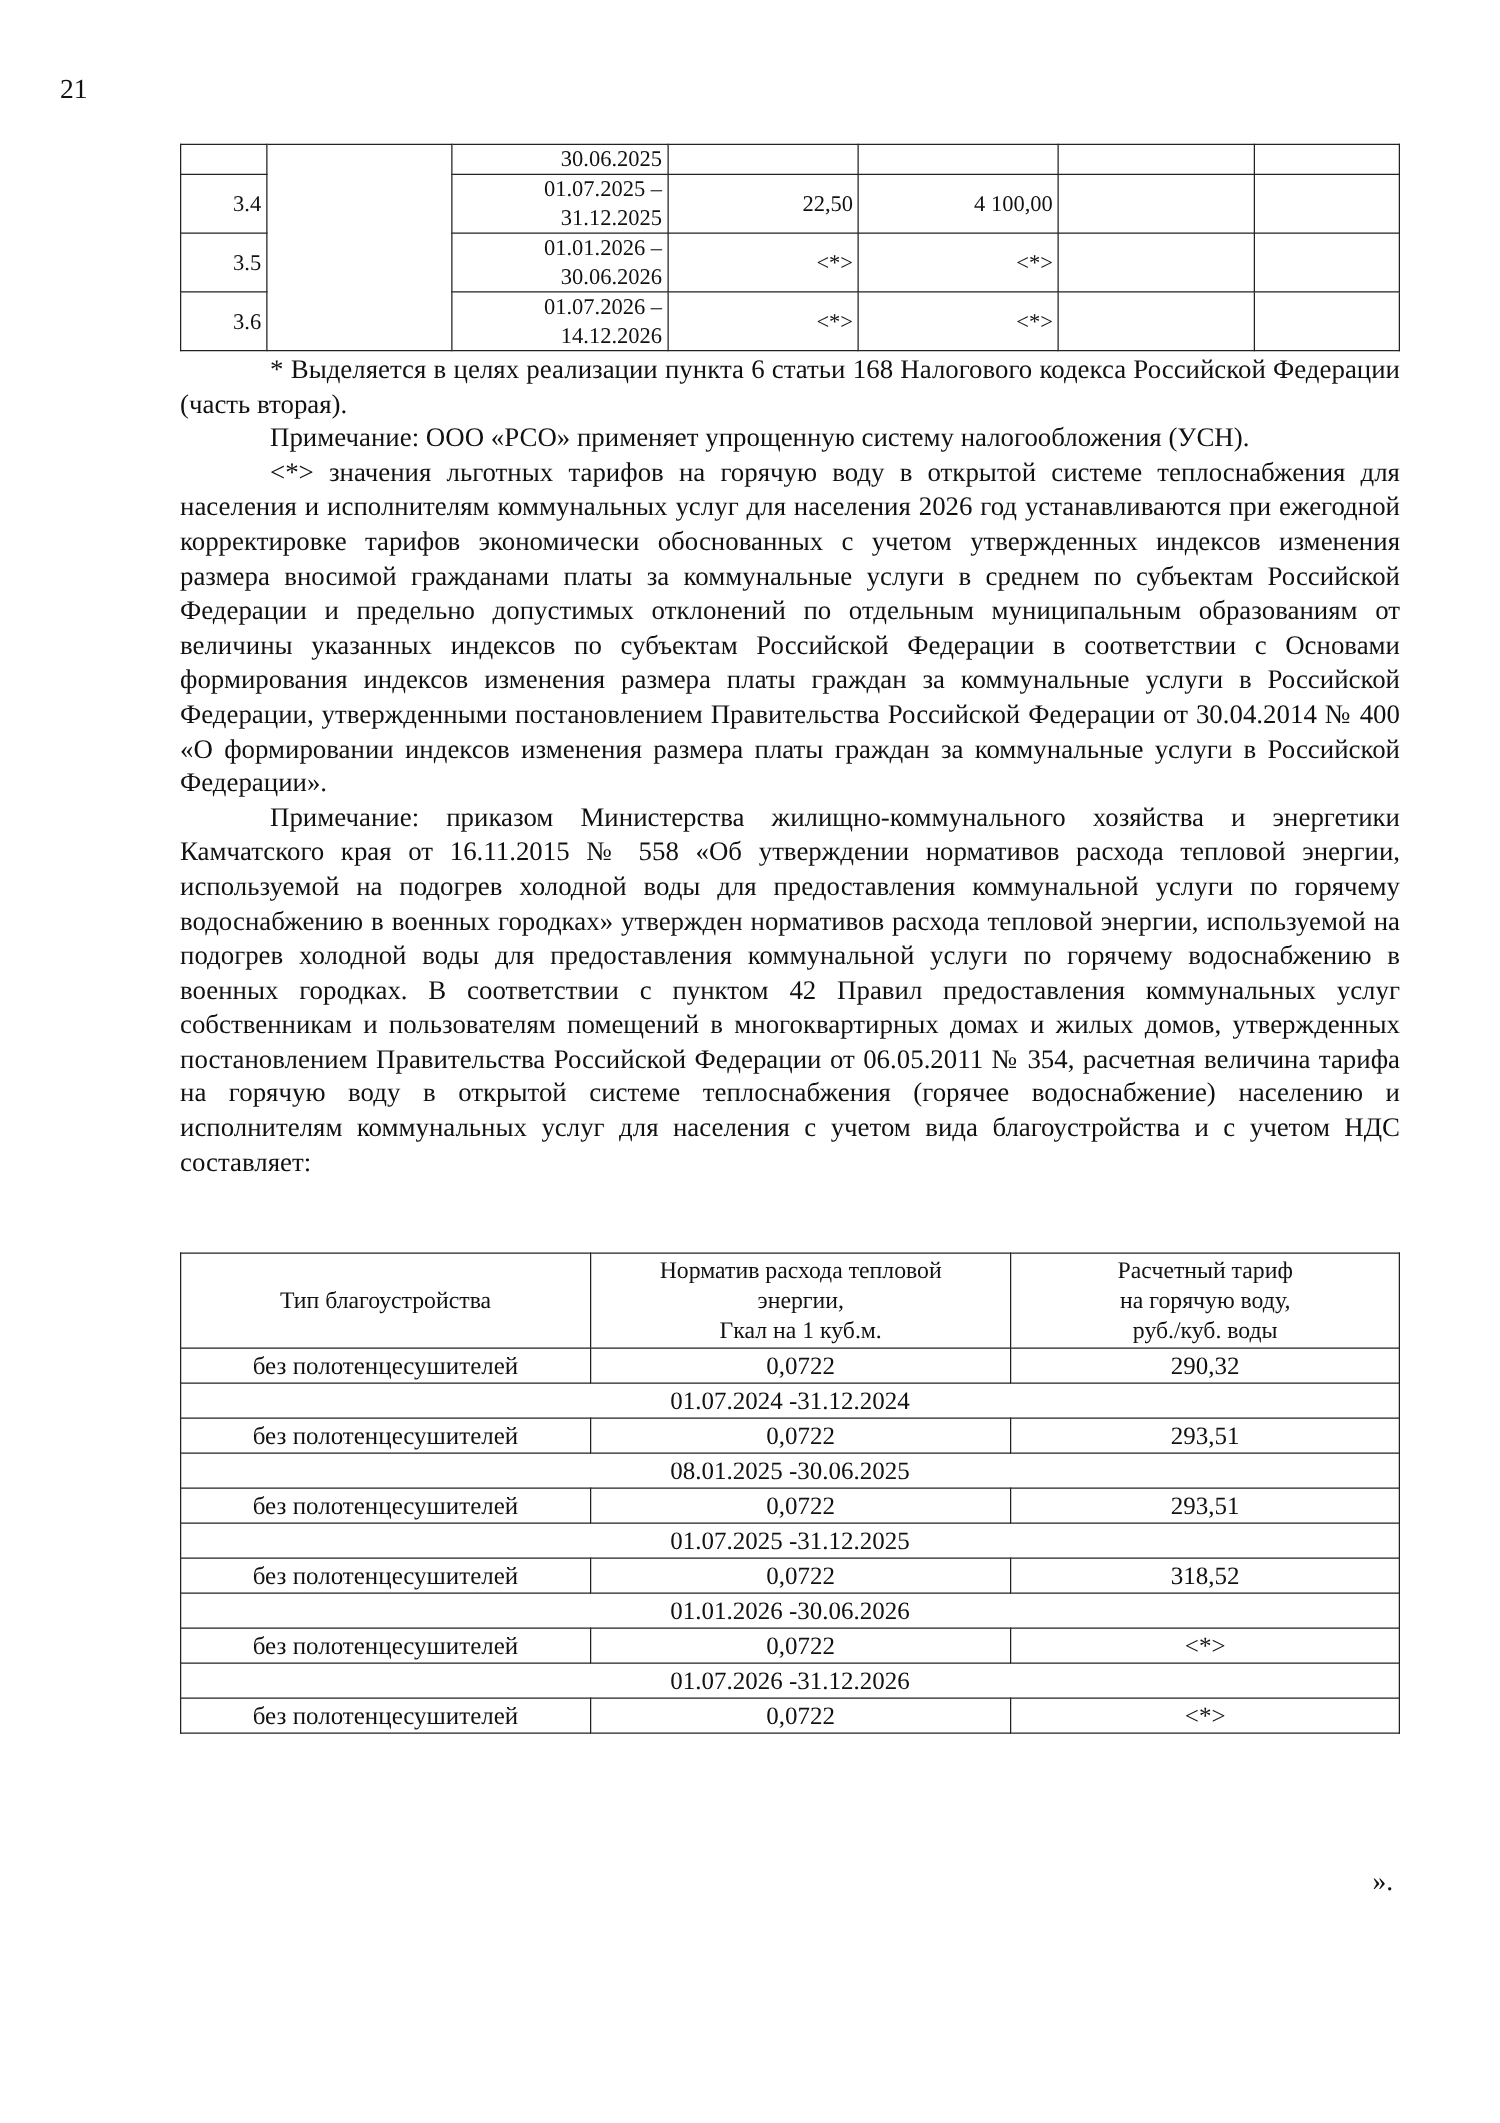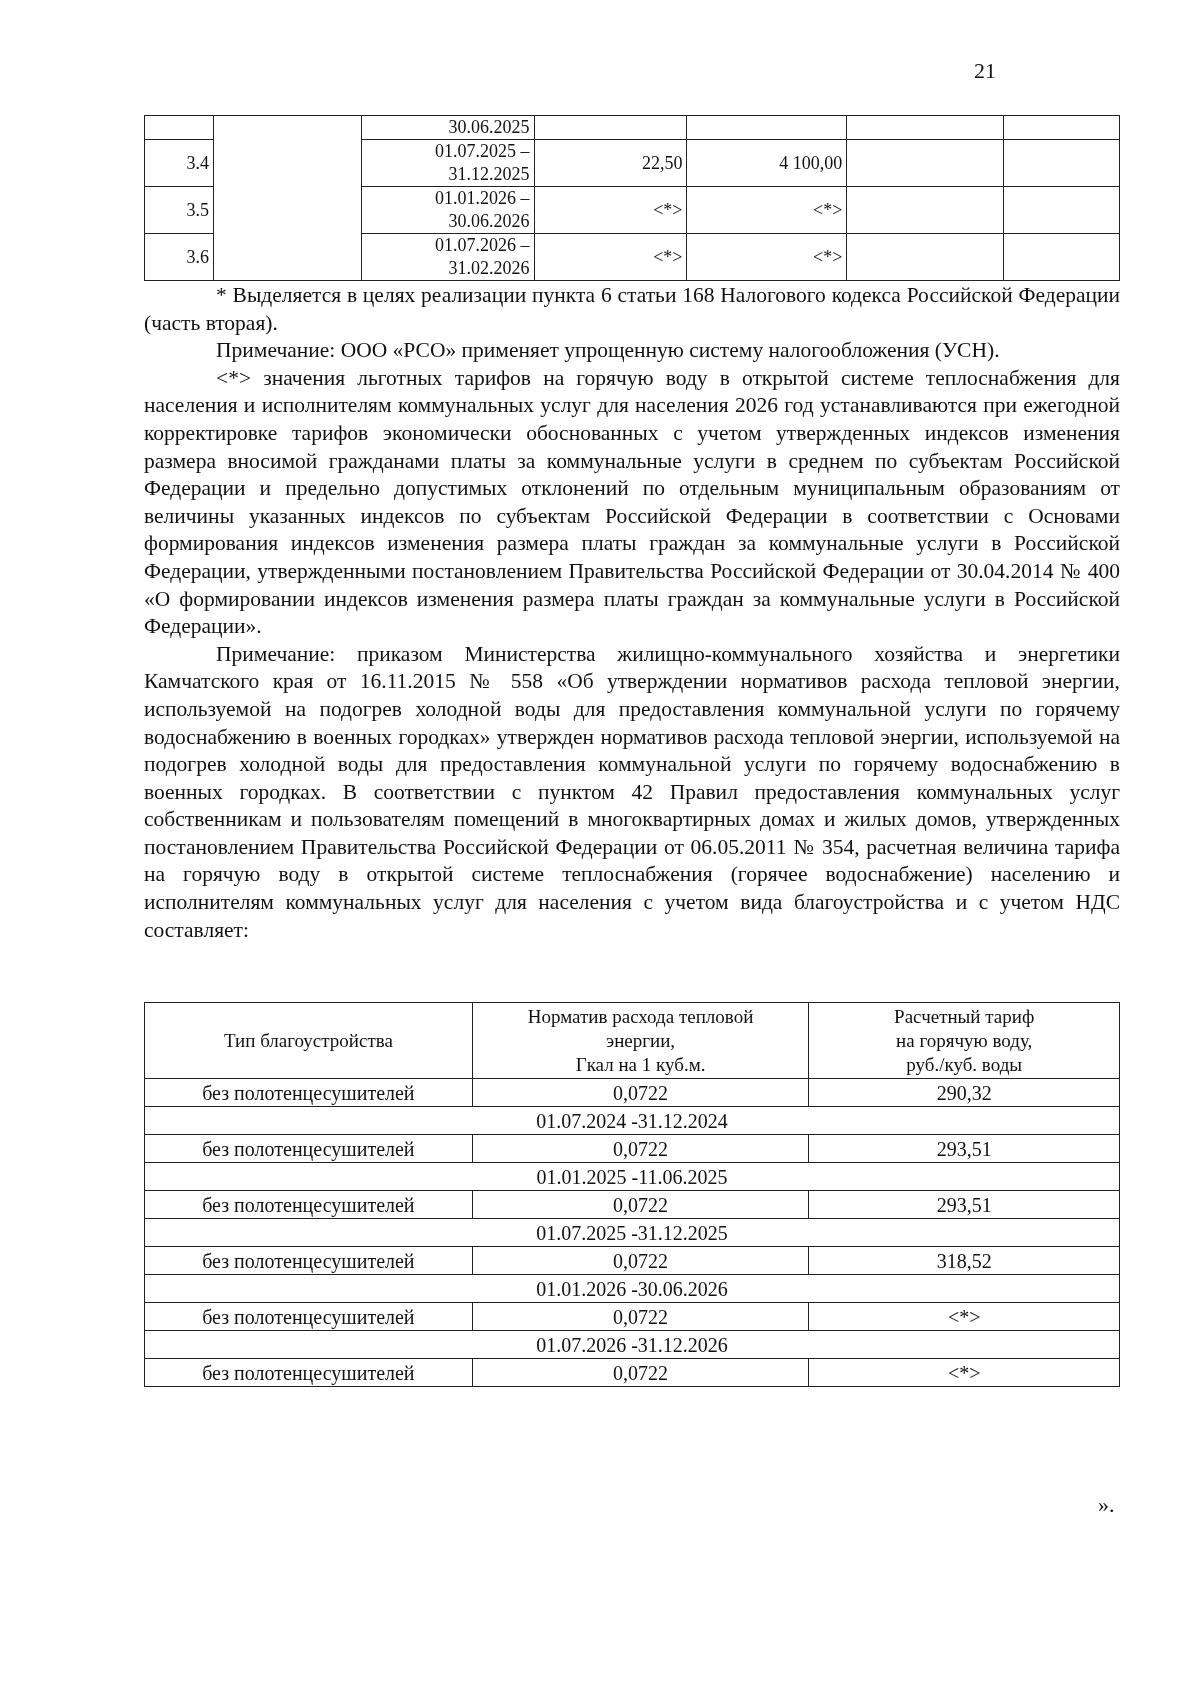--- a/index.html
+++ b/index.html
@@ -1,18 +1,18 @@
 <!DOCTYPE html>
 <html><head>
 <meta charset="utf-8">
 <style>
   html, body { margin: 0; padding: 0; background: #ffffff; }
   body { width: 1200px; height: 1698px; position: relative; overflow: hidden;
          font-family: "Liberation Serif", "DejaVu Serif", serif; color: #111; }
-  .page-num { position: absolute; top: 58px; left: 0; width: 996px; text-align: right; font-size: 22px; }
+  .page-num { position: absolute; top: 58px; left: 0; width: 996px; text-align: left; font-size: 22px; padding-left: 48px; }
   table { border-collapse: collapse; position: absolute; left: 144px; width: 976px; }
   td { border: 1.5px solid #222; text-align: center; vertical-align: middle; padding: 0 4px; }
   #t1 { top: 115px; font-size: 18px; line-height: 23px; }
   #t1 td { height: 46px; text-align: right; }
   #t1 tr.first td { height: 22px; }
   .body-text { position: absolute; left: 144px; width: 976px; top: 282px;
                font-size: 21.5px; line-height: 27.6px; text-align: justify; }
   .body-text p { margin: 0; }
   .indent { text-indent: 72px; }
   #t2 { top: 1002px; font-size: 20px; line-height: 24px; }
@@ -56,21 +56,21 @@
   <tr>
     <td>3.5</td>
     <td><span>01.01.2026 –</span><br><span>30.06.2026</span></td>
     <td>&lt;*&gt;</td>
     <td>&lt;*&gt;</td>
     <td></td>
     <td></td>
   </tr>
   <tr>
     <td>3.6</td>
-    <td><span>01.07.2026 –</span><br><span>31.02.2026</span></td>
+    <td><span>01.07.2026 –</span><br><span>14.12.2026</span></td>
     <td>&lt;*&gt;</td>
     <td>&lt;*&gt;</td>
     <td></td>
     <td></td>
   </tr>
 </tbody>
   </table>
 
 <div class="body-text">
   <p class="indent">* Выделяется в целях реализации пункта 6 статьи 168 Налогового кодекса Российской Федерации (часть вторая).</p>
@@ -98,21 +98,21 @@
       </tr>
   <tr>
         <td colspan="3">01.07.2024 -31.12.2024</td>
       </tr>
   <tr>
         <td>без полотенцесушителей</td>
         <td>0,0722</td>
         <td>293,51</td>
       </tr>
   <tr>
-        <td colspan="3">01.01.2025 -11.06.2025</td>
+        <td colspan="3">08.01.2025 -30.06.2025</td>
       </tr>
   <tr>
         <td>без полотенцесушителей</td>
         <td>0,0722</td>
         <td>293,51</td>
       </tr>
   <tr>
         <td colspan="3">01.07.2025 -31.12.2025</td>
       </tr>
   <tr>

